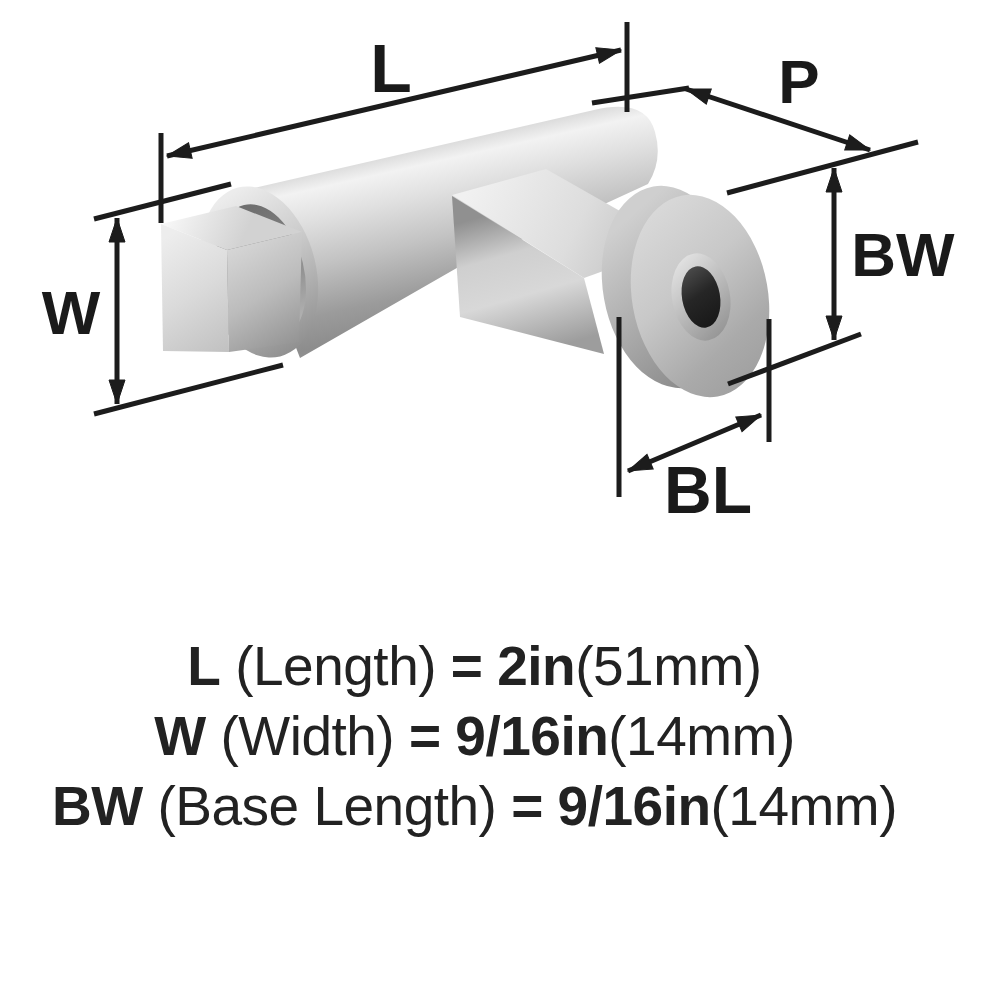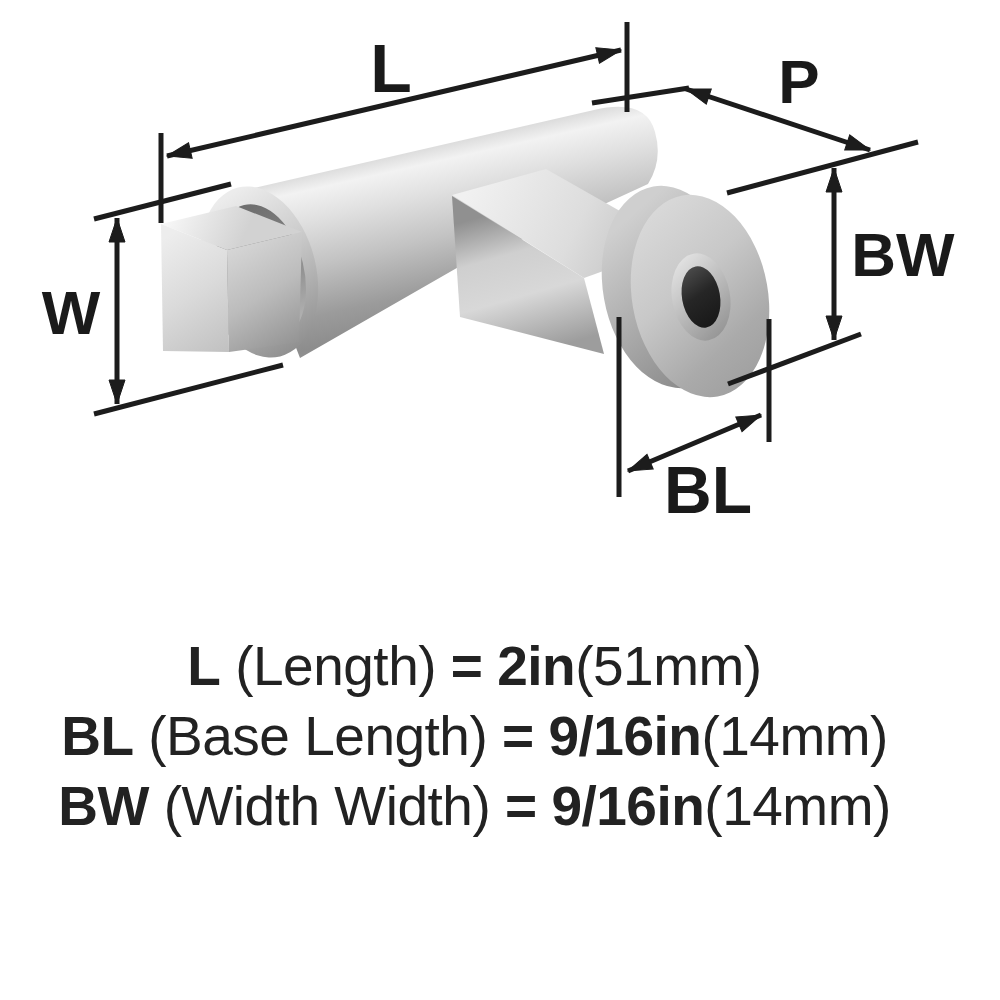--- a/index.html
+++ b/index.html
@@ -162,15 +162,15 @@
       <line x1="628" y1="471" x2="761" y2="415" marker-start="url(#ah)" marker-end="url(#ah)"></line>
       <text class="lbl lbl-BL" x="708" y="513" text-anchor="middle" stroke="none">BL</text>
     </g>
 
   </g>
 </svg>
 </div>
 
 <div class="specs">
   <div class="spec-line"><span class="b">L</span> <span>(Length)</span> <span class="b">=</span> <span class="b">2in</span><span>(51mm)</span></div>
-  <div class="spec-line"><span class="b">BL</span> <span>(Base Length)</span> <span class="b">=</span> <span class="b">9/16in</span><span>(14mm)</span></div>
-  <div class="spec-line"><span class="b">BW</span> <span>(Width Width)</span> <span class="b">=</span> <span class="b">9/16in</span><span>(14mm)</span></div>
+  <div class="spec-line"><span class="b">W</span> <span>(Width)</span> <span class="b">=</span> <span class="b">9/16in</span><span>(14mm)</span></div>
+  <div class="spec-line"><span class="b">BW</span> <span>(Base Length)</span> <span class="b">=</span> <span class="b">9/16in</span><span>(14mm)</span></div>
 </div>
 
 </body></html>

